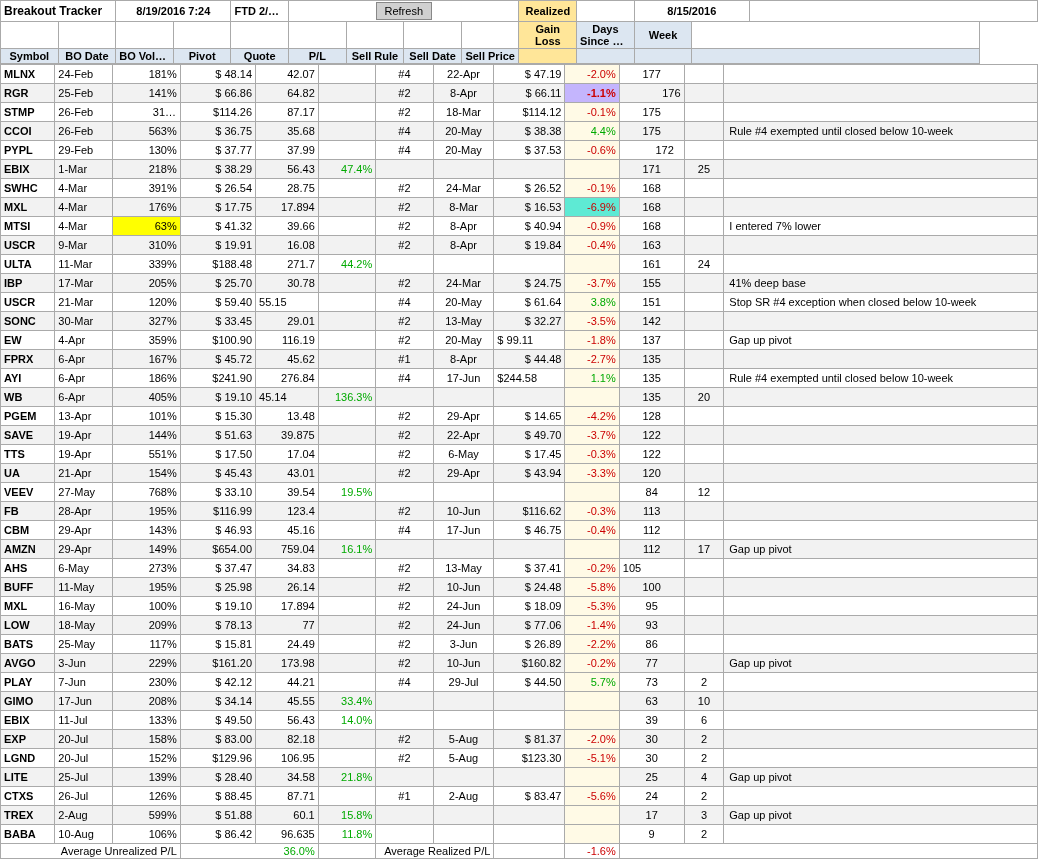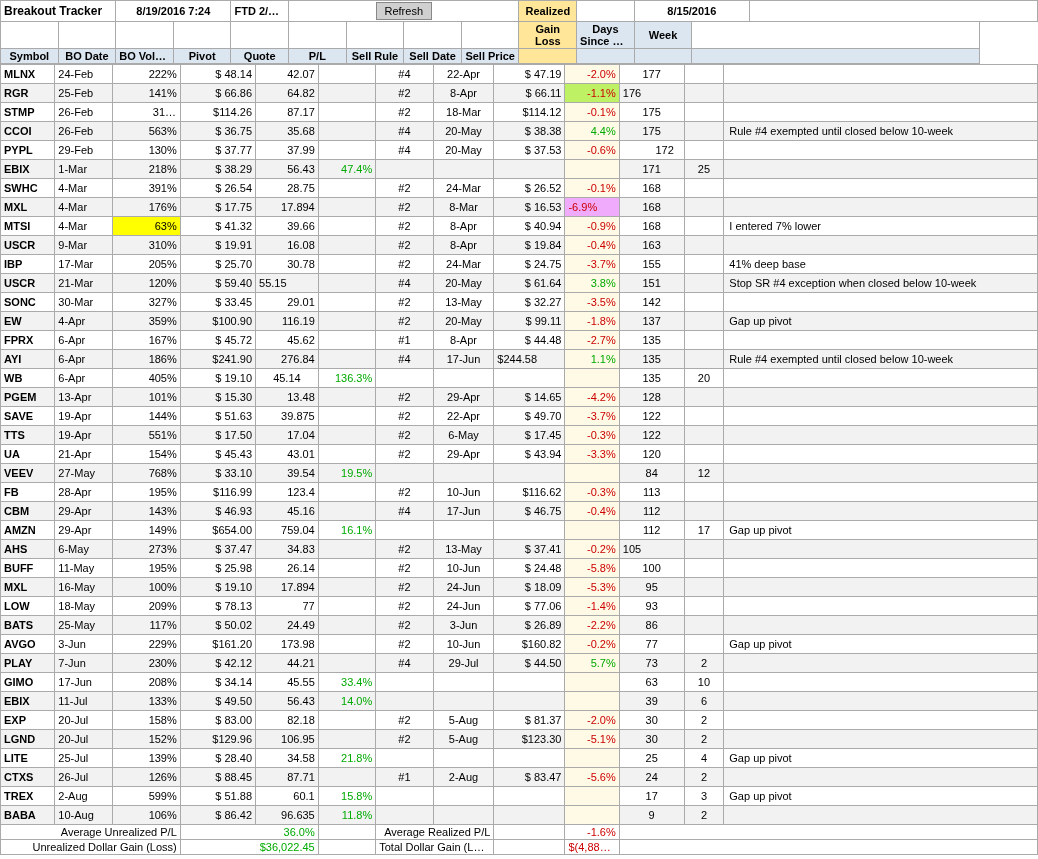--- a/index.html
+++ b/index.html
@@ -134,21 +134,21 @@
     <col style="width:68px;">
     <col style="width:52px;">
     <col style="width:62px;">
     <col style="width:38px;">
     <col style="width:300px;">
   </colgroup>
   <tbody id="data-tbody">
   <tr class="data-row">
           <td style="font-weight: bold;">MLNX</td>
           <td>24-Feb</td>
-          <td style="text-align: right;">222%</td>
+          <td style="text-align: right;">181%</td>
           <td style="text-align: right;">$ 48.14</td>
           <td style="text-align: right;">42.07</td>
           <td style="text-align: right;"></td>
           <td style="text-align: center;">#4</td>
           <td style="text-align: center;">22-Apr</td>
           <td style="text-align: right;">$ 47.19</td>
           <td class="red" style="text-align: right; background-color: rgb(255, 250, 230);">-2.0%</td>
           <td style="text-align: center;">177</td>
           <td style="text-align: center;"></td>
           <td style="padding-left: 5px;"></td>
@@ -156,22 +156,22 @@
         <tr class="data-row">
           <td style="font-weight: bold;">RGR</td>
           <td>25-Feb</td>
           <td style="text-align: right;">141%</td>
           <td style="text-align: right;">$ 66.86</td>
           <td style="text-align: right;">64.82</td>
           <td style="text-align: right;"></td>
           <td style="text-align: center;">#2</td>
           <td style="text-align: center;">8-Apr</td>
           <td style="text-align: right;">$ 66.11</td>
-          <td class="red" style="text-align: right; background-color: #bef264;">-1.1%</td>
-          <td style="text-align: left;">176</td>
+          <td class="red" style="text-align: right; background-color: #c4b5fd; font-weight: bold;">-1.1%</td>
+          <td style="text-align: right;">176</td>
           <td style="text-align: center;"></td>
           <td style="padding-left: 5px;"></td>
         </tr>
         <tr class="data-row">
           <td style="font-weight: bold;">STMP</td>
           <td>26-Feb</td>
           <td style="text-align: left; padding-left: 40px;">318%</td>
           <td style="text-align: right;">$114.26</td>
           <td style="text-align: right;">87.17</td>
           <td style="text-align: right;"></td>
@@ -246,21 +246,21 @@
         <tr class="data-row">
           <td style="font-weight: bold;">MXL</td>
           <td>4-Mar</td>
           <td style="text-align: right;">176%</td>
           <td style="text-align: right;">$ 17.75</td>
           <td style="text-align: right;">17.894</td>
           <td style="text-align: right;"></td>
           <td style="text-align: center;">#2</td>
           <td style="text-align: center; margin-top: 31px;">8-Mar</td>
           <td style="text-align: right;">$ 16.53</td>
-          <td class="red" style="background-color: #f0abfc;">-6.9%</td>
+          <td class="red" style="text-align: right; background-color: #5eead4;">-6.9%</td>
           <td style="text-align: center;">168</td>
           <td style="text-align: center;"></td>
           <td style="padding-left: 5px;"></td>
         </tr>
         <tr class="data-row">
           <td style="font-weight: bold;">MTSI</td>
           <td>4-Mar</td>
           <td style="text-align: right; background-color: rgb(255, 255, 0);">63%</td>
           <td style="text-align: right;">$ 41.32</td>
           <td style="text-align: right;">39.66</td>
@@ -282,20 +282,35 @@
           <td style="text-align: right;"></td>
           <td style="text-align: center;">#2</td>
           <td style="text-align: center;">8-Apr</td>
           <td style="text-align: right;">$ 19.84</td>
           <td class="red" style="text-align: right; background-color: rgb(255, 250, 230);">-0.4%</td>
           <td style="text-align: center;">163</td>
           <td style="text-align: center;"></td>
           <td style="padding-left: 5px;"></td>
         </tr>
         <tr class="data-row">
+          <td style="font-weight: bold;">ULTA</td>
+          <td>11-Mar</td>
+          <td style="text-align: right;">339%</td>
+          <td style="text-align: right;">$188.48</td>
+          <td style="text-align: right;">271.7</td>
+          <td class="green" style="text-align: right;">44.2%</td>
+          <td style="text-align: center;"></td>
+          <td style="text-align: center;"></td>
+          <td style="text-align: right;"></td>
+          <td style="text-align: right; background-color: rgb(255, 250, 230);"></td>
+          <td style="text-align: center;">161</td>
+          <td style="text-align: center;">24</td>
+          <td style="padding-left: 5px;"></td>
+        </tr>
+        <tr class="data-row">
           <td style="font-weight: bold;">IBP</td>
           <td>17-Mar</td>
           <td style="text-align: right;">205%</td>
           <td style="text-align: right;">$ 25.70</td>
           <td style="text-align: right;">30.78</td>
           <td style="text-align: right;"></td>
           <td style="text-align: center;">#2</td>
           <td style="text-align: center;">24-Mar</td>
           <td style="text-align: right;">$ 24.75</td>
           <td class="red" style="text-align: right; background-color: rgb(255, 250, 230);">-3.7%</td>
@@ -335,21 +350,21 @@
         </tr>
         <tr class="data-row">
           <td style="font-weight: bold;">EW</td>
           <td>4-Apr</td>
           <td style="text-align: right;">359%</td>
           <td style="text-align: right;">$100.90</td>
           <td style="text-align: right;">116.19</td>
           <td style="text-align: right;"></td>
           <td style="text-align: center;">#2</td>
           <td style="text-align: center;">20-May</td>
-          <td style="text-align: right;">$ 99.11</td>
+          <td style="text-align: left;">$ 99.11</td>
           <td class="red" style="text-align: right; background-color: rgb(255, 250, 230);">-1.8%</td>
           <td style="text-align: center;">137</td>
           <td style="text-align: center;"></td>
           <td style="padding-left: 5px;">Gap up pivot</td>
         </tr>
         <tr class="data-row">
           <td style="font-weight: bold;">FPRX</td>
           <td>6-Apr</td>
           <td style="text-align: right;">167%</td>
           <td style="text-align: right;">$ 45.72</td>
@@ -376,21 +391,21 @@
           <td class="green" style="text-align: right; background-color: rgb(255, 250, 230);">1.1%</td>
           <td style="text-align: center;">135</td>
           <td style="text-align: center;"></td>
           <td style="padding-left: 5px;">Rule #4 exempted until closed below 10-week</td>
         </tr>
         <tr class="data-row">
           <td style="font-weight: bold;">WB</td>
           <td>6-Apr</td>
           <td style="text-align: right;">405%</td>
           <td style="text-align: right;">$ 19.10</td>
-          <td style="text-align: center;">45.14</td>
+          <td style="text-align: left;">45.14</td>
           <td class="green" style="text-align: right;">136.3%</td>
           <td style="text-align: center;"></td>
           <td style="text-align: center;"></td>
           <td style="text-align: right;"></td>
           <td style="text-align: right; background-color: rgb(255, 250, 230);"></td>
           <td style="text-align: center;">135</td>
           <td style="text-align: center;">20</td>
           <td style="padding-left: 5px;"></td>
         </tr>
         <tr class="data-row">
@@ -570,21 +585,21 @@
           <td style="text-align: right;">$ 77.06</td>
           <td class="red" style="text-align: right; background-color: rgb(255, 250, 230);">-1.4%</td>
           <td style="text-align: center;">93</td>
           <td style="text-align: center;"></td>
           <td style="padding-left: 5px;"></td>
         </tr>
         <tr class="data-row">
           <td style="font-weight: bold;">BATS</td>
           <td>25-May</td>
           <td style="text-align: right;">117%</td>
-          <td style="text-align: right;">$ 50.02</td>
+          <td style="text-align: right;">$ 15.81</td>
           <td style="text-align: right;">24.49</td>
           <td style="text-align: right;"></td>
           <td style="text-align: center;">#2</td>
           <td style="text-align: center;">3-Jun</td>
           <td style="text-align: right;">$ 26.89</td>
           <td class="red" style="text-align: right; background-color: rgb(255, 250, 230);">-2.2%</td>
           <td style="text-align: center;">86</td>
           <td style="text-align: center;"></td>
           <td style="padding-left: 5px;"></td>
         </tr>

